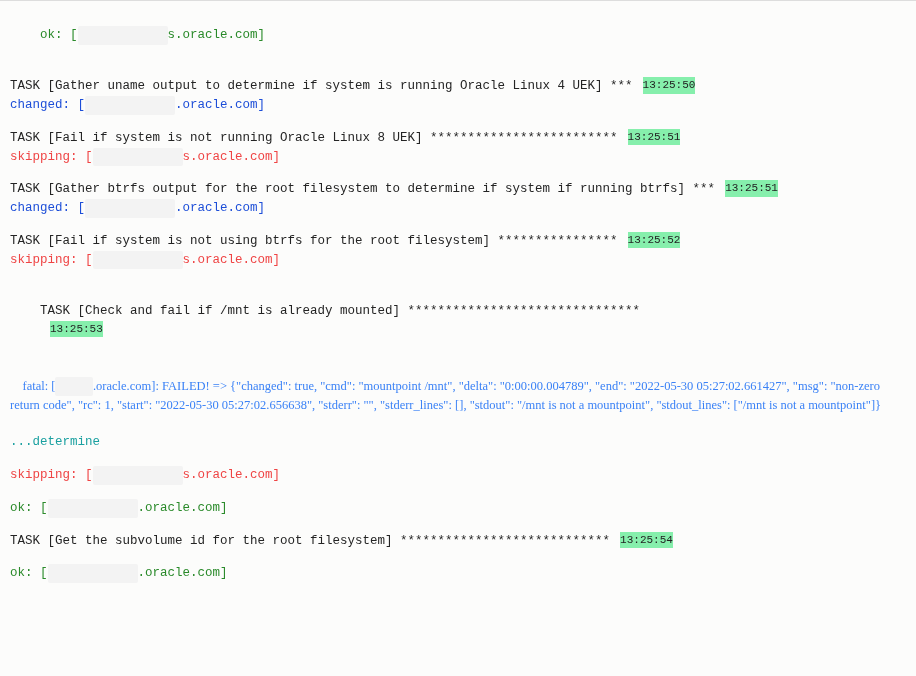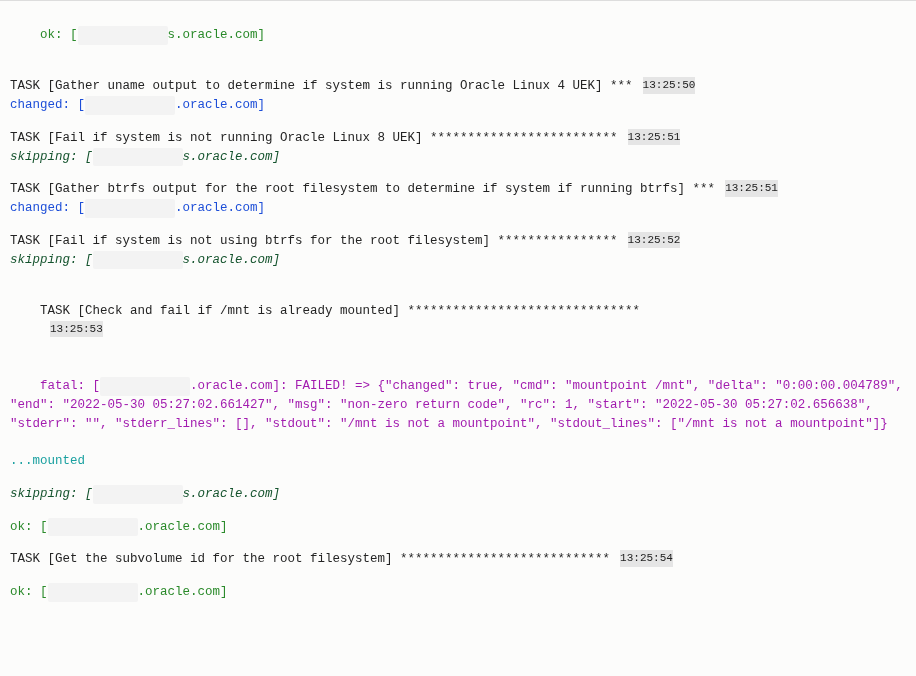--- a/index.html
+++ b/index.html
@@ -14,30 +14,30 @@
     width: 916px;
   }
   .top-border {
     border-top: 1px solid #ddd;
     margin: -8px -10px 6px -10px;
   }
   .blk { margin-bottom: 14px; }
   .row { white-space: pre-wrap; word-break: break-word; }
   .ok     { color: #2a8a2a; }
   .changed{ color: #1d4ed8; }
-  .skip   { color: #14532d; font-style: italic; }
-  .fatal  { color: #a21caf; }
+  .skip   { color: #ef4444; }
+  .fatal  { color: #3b82f6; font-family: Liberation Serif, serif; }
   .ignore { color: #1aa0a0; }
   .title  { color: #242424; }
   .ts {
     display: inline-block;
     margin-left: 10px;
     font-size: 11px;
     color: #222;
-    background: #e5e5e5;
+    background: #86efac;
     vertical-align: top;
   }
   .redact {
     display: inline-block;
     background: #f3f3f3;
     color: #f3f3f3;
     border-radius: 2px;
     user-select: none;
   }
 </style>
@@ -71,21 +71,21 @@
   </div>
 
 <div class="blk">
   <div class="row">
     <span class="title">TASK [Check and fail if /mnt is already mounted] *******************************</span>
     <span class="ts">13:25:53</span>
   </div>
   <div class="row fatal">
     <span>fatal: [</span><span class="redact">            </span><span>.oracle.com]: FAILED! =&gt; {"changed": true, "cmd": "mountpoint /mnt", "delta": "0:00:00.004789", "end": "2022-05-30 05:27:02.661427", "msg": "non-zero return code", "rc": 1, "start": "2022-05-30 05:27:02.656638", "stderr": "", "stderr_lines": [], "stdout": "/mnt is not a mountpoint", "stdout_lines": ["/mnt is not a mountpoint"]}</span>
   </div>
-  <div class="row ignore">...mounted</div>
+  <div class="row ignore">...determine</div>
 </div>
 
 <div id="grp2">
     <div class="blk">
       <div class="row skip"><span>skipping: [</span><span class="redact">            </span><span>s.oracle.com]</span></div>
     </div>
     <div class="blk">
       <div class="row ok"><span>ok: [</span><span class="redact">            </span><span>.oracle.com]</span></div>
     </div>
     <div class="blk">

